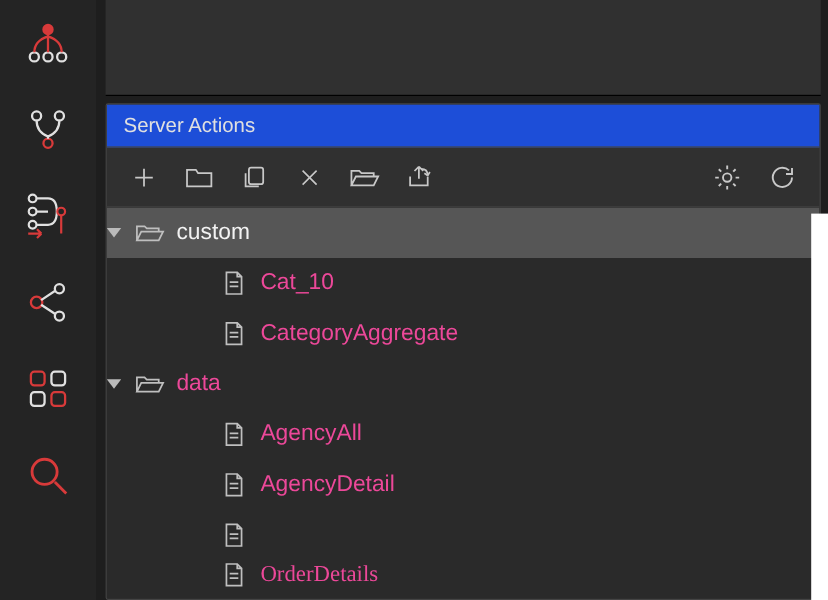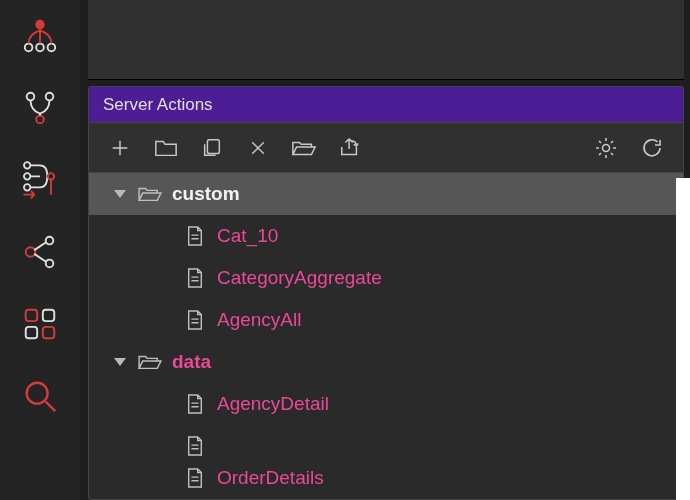--- a/index.html
+++ b/index.html
@@ -54,21 +54,21 @@
     border-bottom: 1px solid #000;
   }
   .panel-title {
     height: 36px;
     padding: 0 14px;
     color: #e0e0e0;
     font-size: 17px;
     display: flex;
     align-items: center;
     border-bottom: 1px solid #444;
-    background: #4c1d95;
+    background: #1d4ed8;
   }
   .toolbar {
     height: 50px;
     display: flex;
     align-items: center;
     padding: 0 8px;
     border-bottom: 1px solid #444;
   }
   .tool-btn {
     width: 46px;
@@ -104,21 +104,21 @@
   .arrow.down { border-width: 8px 6px 0 6px; border-color: #bbb transparent transparent transparent; }
   .folder-ico, .file-ico {
     width: 28px;
     flex-shrink: 0;
     display: flex;
     align-items: center;
     justify-content: center;
     margin-right: 8px;
   }
   .folder-ico svg, .file-ico svg { stroke: #bfbfbf; fill: none; stroke-width: 1.6; }
-  .pad-folder { padding-left: 25px; font-weight: bold; }
+  .pad-folder { padding-left: 0; }
   .pad-file { padding-left: 92px; }
   .white-strip {
     position: absolute;
     right: 0;
     top: 178px;
     width: 14px;
     height: 322px;
     background: #fff;
   }
 </style>
@@ -254,57 +254,57 @@
 
     <div class="tree-row pad-file">
       <span class="file-ico">
         <svg width="18" height="22" viewBox="0 0 20 24">
             <path d="M3 2 L13 2 L17 6 L17 22 L3 22 Z M13 2 L13 6 L17 6 M6 11 L14 11 M6 15 L14 15"></path>
           </svg>
       </span>
       <span>CategoryAggregate</span>
     </div>
 
-    <div class="tree-row pad-file">
-      <span class="file-ico">
-        <svg width="18" height="22" viewBox="0 0 20 24">
-            <path d="M3 2 L13 2 L17 6 L17 22 L3 22 Z M13 2 L13 6 L17 6 M6 11 L14 11 M6 15 L14 15"></path>
-          </svg>
-      </span>
-      <span>AgencyAll</span>
-    </div>
-
     <div class="tree-row pad-folder">
       <span class="arrow down"></span>
       <span class="folder-ico">
         <svg width="26" height="20" viewBox="0 0 28 22">
             <path d="M2 18 L2 5 L9 5 L11 7 L22 7 L22 10 M2 18 L6 10 L26 10 L22 18 Z"></path>
           </svg>
       </span>
       <span>data</span>
     </div>
 
     <div class="tree-row pad-file">
       <span class="file-ico">
         <svg width="18" height="22" viewBox="0 0 20 24">
             <path d="M3 2 L13 2 L17 6 L17 22 L3 22 Z M13 2 L13 6 L17 6 M6 11 L14 11 M6 15 L14 15"></path>
           </svg>
       </span>
+      <span>AgencyAll</span>
+    </div>
+
+    <div class="tree-row pad-file">
+      <span class="file-ico">
+        <svg width="18" height="22" viewBox="0 0 20 24">
+            <path d="M3 2 L13 2 L17 6 L17 22 L3 22 Z M13 2 L13 6 L17 6 M6 11 L14 11 M6 15 L14 15"></path>
+          </svg>
+      </span>
       <span>AgencyDetail</span>
     </div>
 
     <div class="tree-row pad-file">
       <span class="file-ico">
         <svg width="18" height="22" viewBox="0 0 20 24">
             <path d="M3 2 L13 2 L17 6 L17 22 L3 22 Z M13 2 L13 6 L17 6 M6 11 L14 11 M6 15 L14 15"></path>
           </svg>
       </span>
     </div>
 
-    <div class="tree-row pad-file" style="height:24px; align-items:flex-start;">
+    <div class="tree-row pad-file" style="height:24px; align-items:center;font-family:Liberation Serif, serif;">
       <span class="file-ico">
         <svg width="18" height="22" viewBox="0 0 20 24">
             <path d="M3 2 L13 2 L17 6 L17 22 L3 22 Z M13 2 L13 6 L17 6 M6 11 L14 11 M6 15 L14 15"></path>
           </svg>
       </span>
       <span>OrderDetails</span>
     </div>
 
   </div>
 </div>

